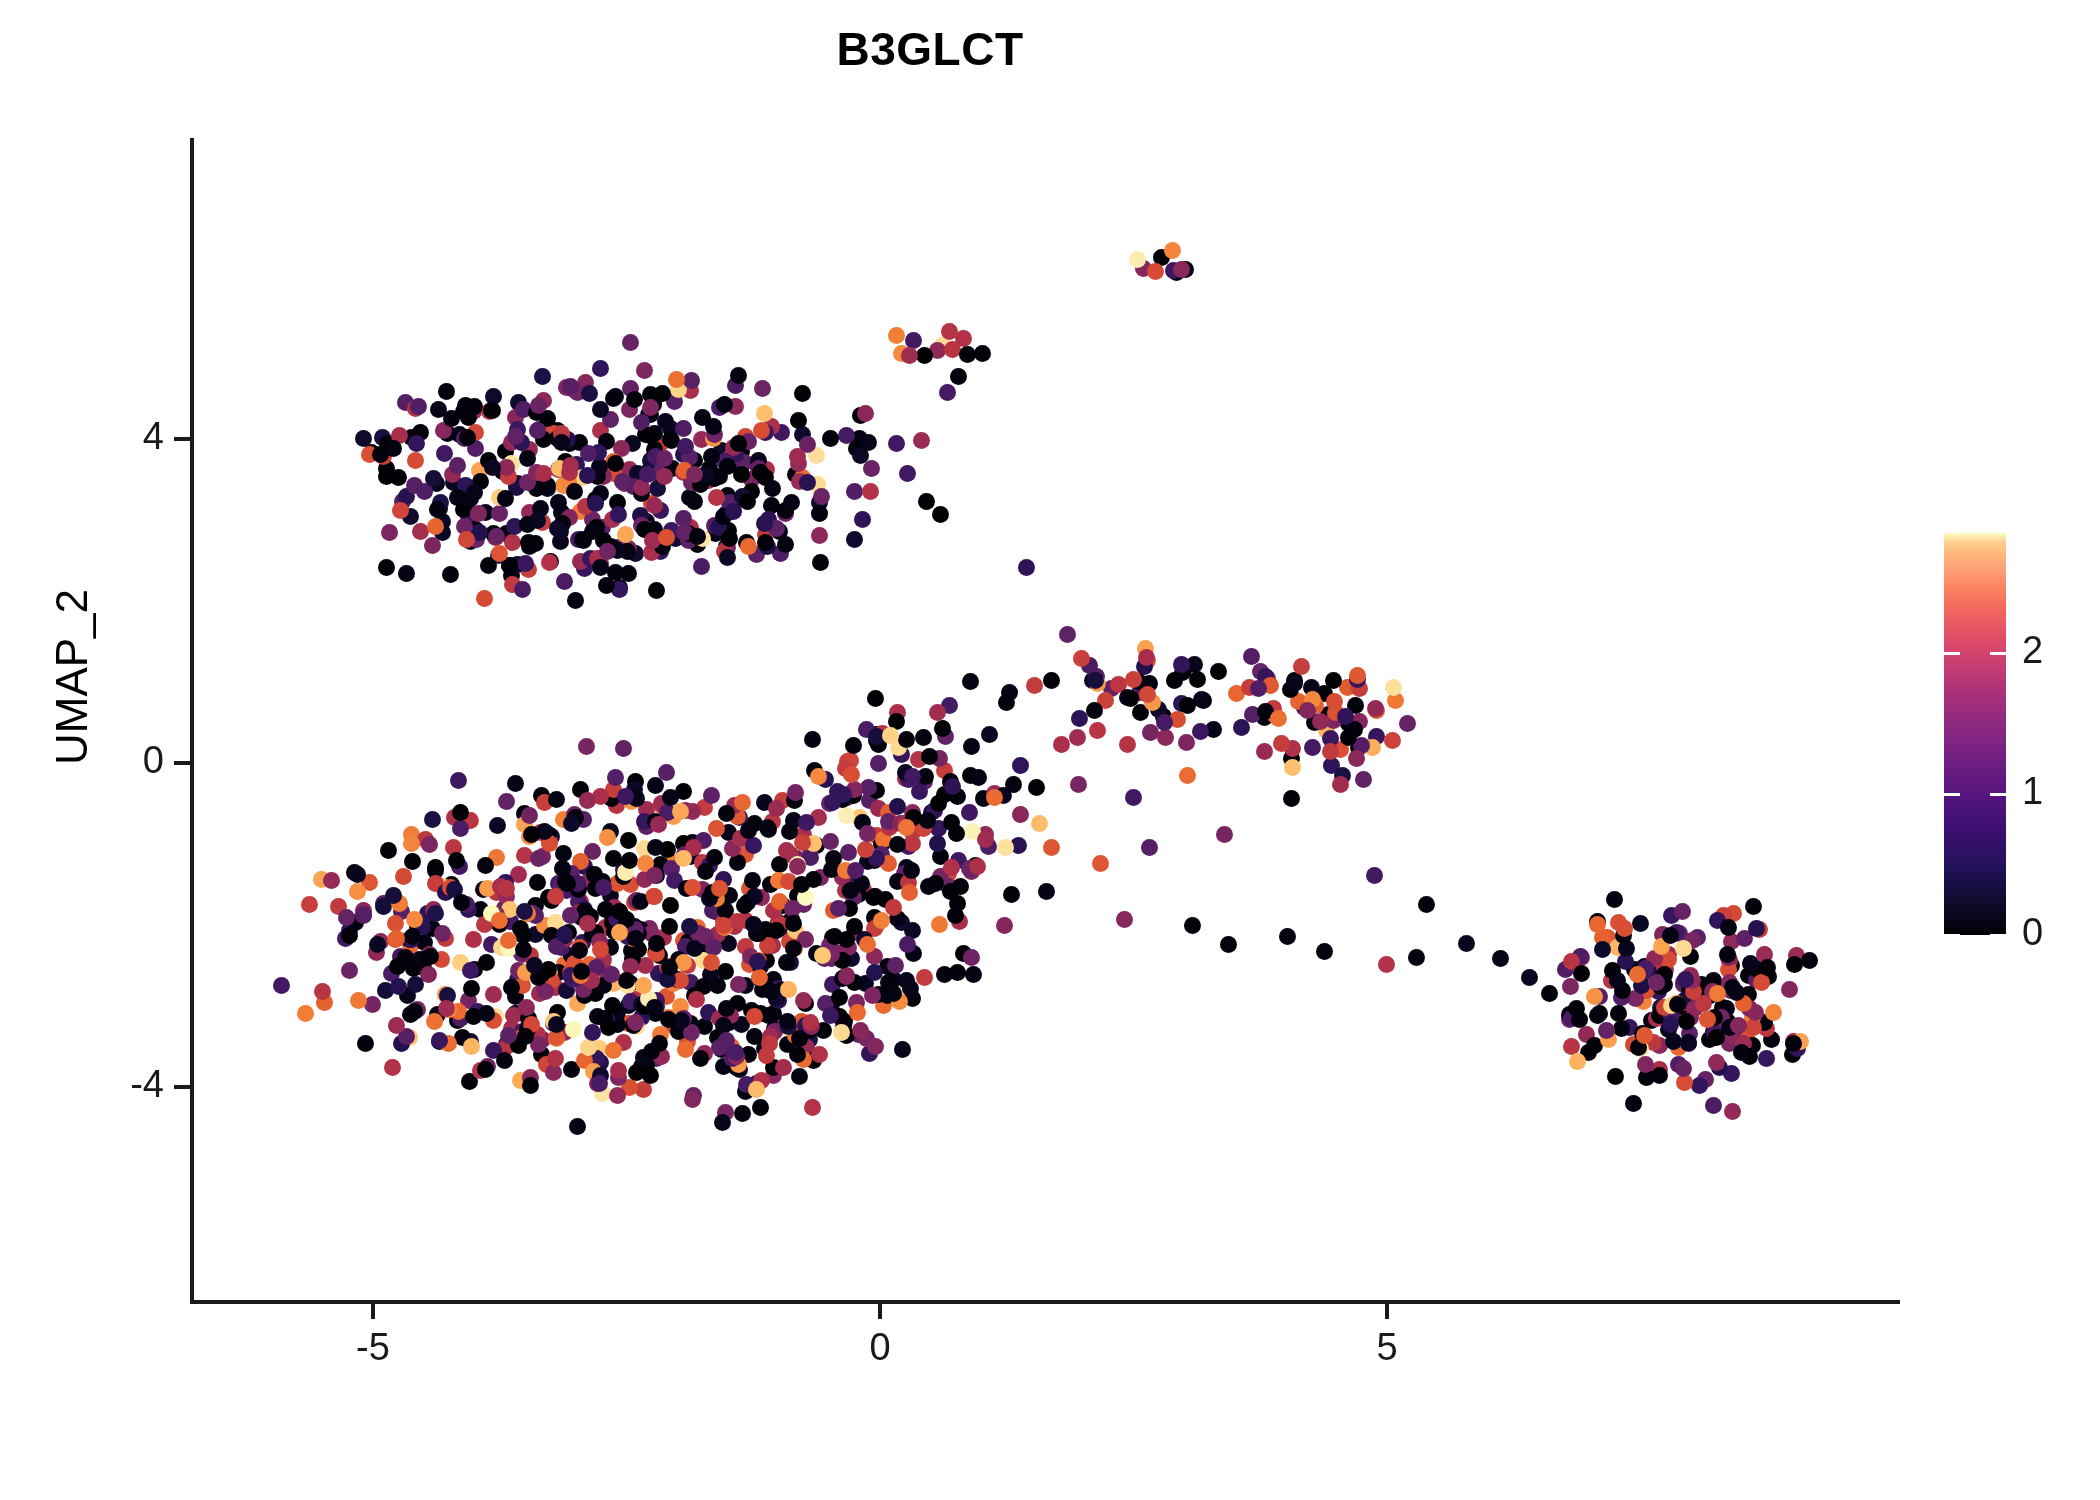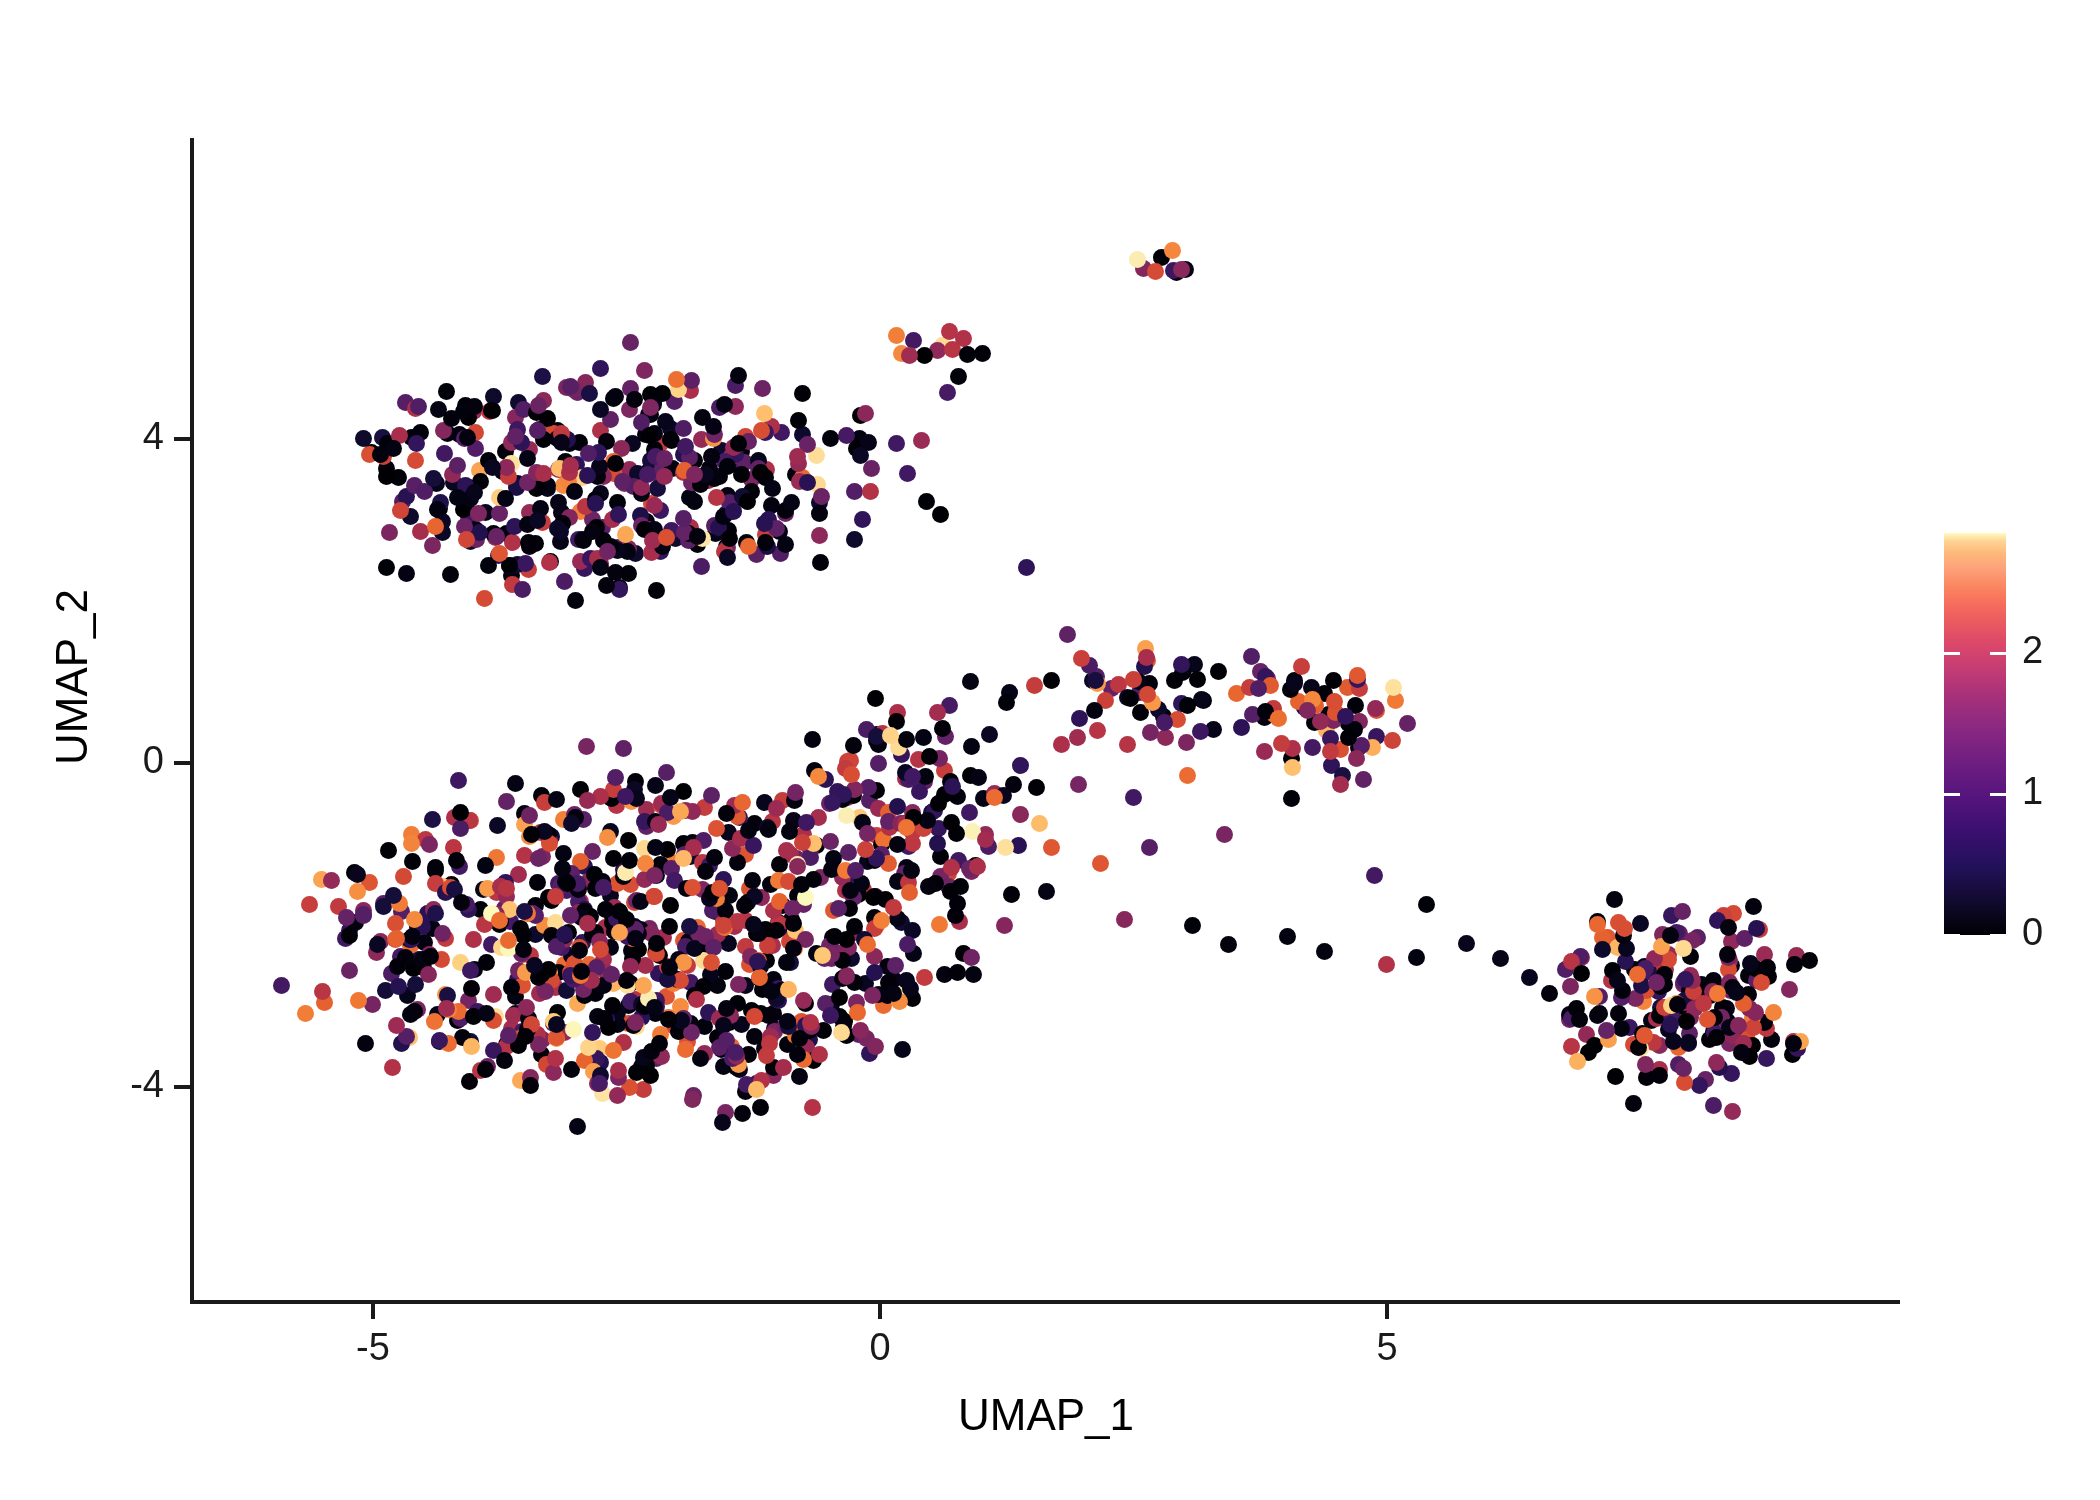--- a/index.html
+++ b/index.html
@@ -63,20 +63,21 @@
   .cb-tick.left{left:0px;}
   .cb-tick.right{left:46px;}
   .cb-label{position:absolute;left:78px;font-size:38px;color:#1a1a1a;
             white-space:nowrap;font-family:"Liberation Sans",sans-serif;}
 </style>
 </head>
 <body>
 
 <div id="root">
 
+  <div id="plot-title">B3GLCT</div>
 
   <div id="panel"></div>
 
   <div id="scatter">
       <div class="pt" style="left: 328.2px; top: 303.3px; background: rgb(149, 42, 86);"></div>
       <div class="pt" style="left: 513.8px; top: 387px; background: rgb(7, 5, 27);"></div>
       <div class="pt" style="left: 377.6px; top: 295.7px; background: rgb(2, 2, 11);"></div>
       <div class="pt" style="left: 468.9px; top: 281.9px; background: rgb(11, 8, 37);"></div>
       <div class="pt" style="left: 266.6px; top: 340.7px; background: rgb(1, 1, 8);"></div>
       <div class="pt" style="left: 570.3px; top: 359.2px; background: rgb(3, 2, 14);"></div>
@@ -1859,21 +1860,20 @@
     </div>
   <div id="ticks-x">
       <div class="xtick-mark" style="left: 371px;"></div>
       <div class="xtick-label" style="top: 1326px; left: 303px; width: 140px;">-5</div>
       <div class="xtick-mark" style="left: 878px;"></div>
       <div class="xtick-label" style="top: 1326px; left: 810px; width: 140px;">0</div>
       <div class="xtick-mark" style="left: 1385px;"></div>
       <div class="xtick-label" style="top: 1326px; left: 1317px; width: 140px;">5</div>
     </div>
 
-  <div id="xaxis-title">UMAP_1</div>
   <div id="yaxis-title">UMAP_2</div>
 
   <div id="legend">
     <div id="cbar"></div>
     <div id="cbar-ticks">
         <div class="cb-tick left" style="top: 401px;"></div>
         <div class="cb-tick right" style="top: 401px;"></div>
         <div class="cb-label" style="top: 378px;">0</div>
         <div class="cb-tick left" style="top: 259.947px;"></div>
         <div class="cb-tick right" style="top: 259.947px;"></div>

